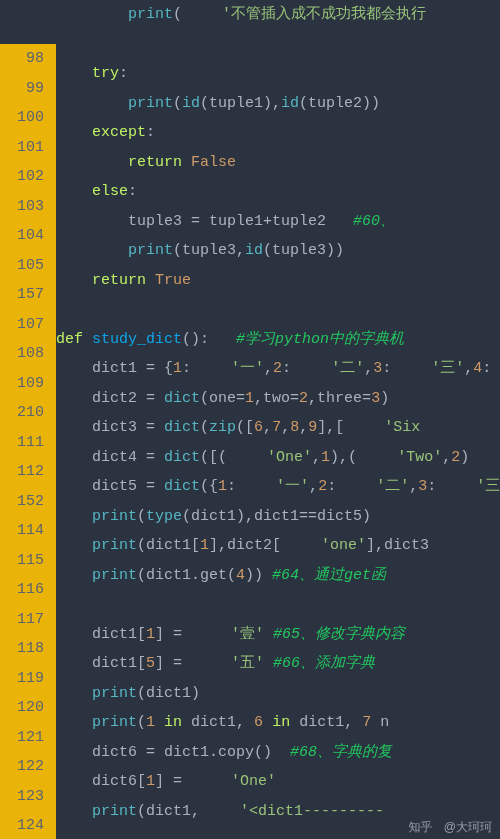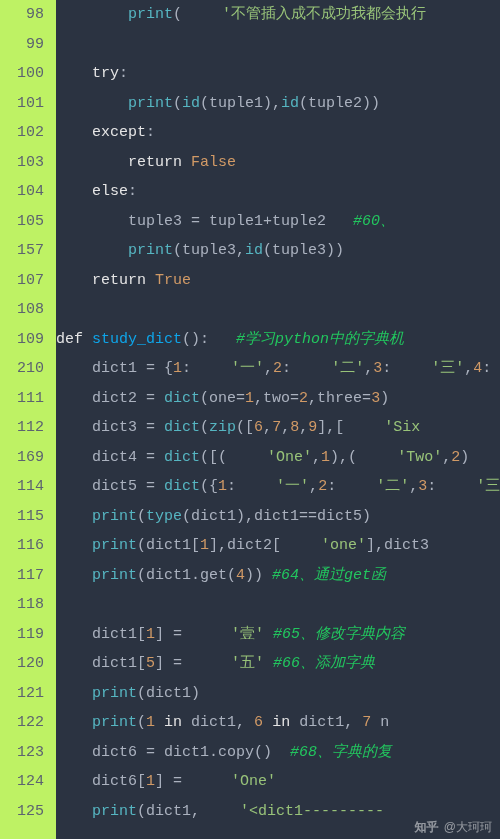--- a/index.html
+++ b/index.html
@@ -12,59 +12,60 @@
       line-height: 1.97;
       overflow: hidden;
       position: relative;
     }
     .editor {
       display: flex;
       height: 100%;
     }
     .gutter {
       width: 56px;
-      background: #bef264;
+      background: #eab308;
       color: #5c6370;
       text-align: right;
       padding-right: 12px;
       user-select: none;
       flex-shrink: 0;
+      margin-top: 44px;
     }
     .gutter div {
       height: 29.53px;
     }
     .code {
       flex: 1;
       color: #abb2bf;
       white-space: pre;
       overflow: hidden;
     }
     .code-line {
       height: 29.53px;
     }
-    .kw { color: #e5e5e5; text-align: right; }
+    .kw { color: #bef264; text-align: right; }
     .fn { color: #0ea5e9; }
     .str { color: #98c379; margin-left: 40px; }
     .num { color: #d19a66; }
     .builtin { color: #56b6c2; }
     .op { color: #abb2bf; }
     .cmt { color: #22c55e; font-style: italic; }
     .watermark {
       position: absolute;
       bottom: 6px;
       right: 8px;
       color: rgba(255,255,255,0.5);
       font-size: 12px;
       line-height: 1;
       font-family: sans-serif;
     }
     .watermark-logo {
       display: inline-block;
-      margin-right: 2px;
-      font-weight: bold;
+      margin-right: 8px;
+      font-weight: normal;
     }
   </style>
 </head>
 <body>
 
 <div class="editor">
   <div class="gutter">
       <div>98</div>
       <div>99</div>
       <div>100</div>
@@ -73,21 +74,21 @@
       <div>103</div>
       <div>104</div>
       <div>105</div>
       <div>157</div>
       <div>107</div>
       <div>108</div>
       <div>109</div>
       <div>210</div>
       <div>111</div>
       <div>112</div>
-      <div>169</div>
+      <div>152</div>
       <div>114</div>
       <div>115</div>
       <div>116</div>
       <div>117</div>
       <div>118</div>
       <div>119</div>
       <div>120</div>
       <div>121</div>
       <div>122</div>
       <div>123</div>

